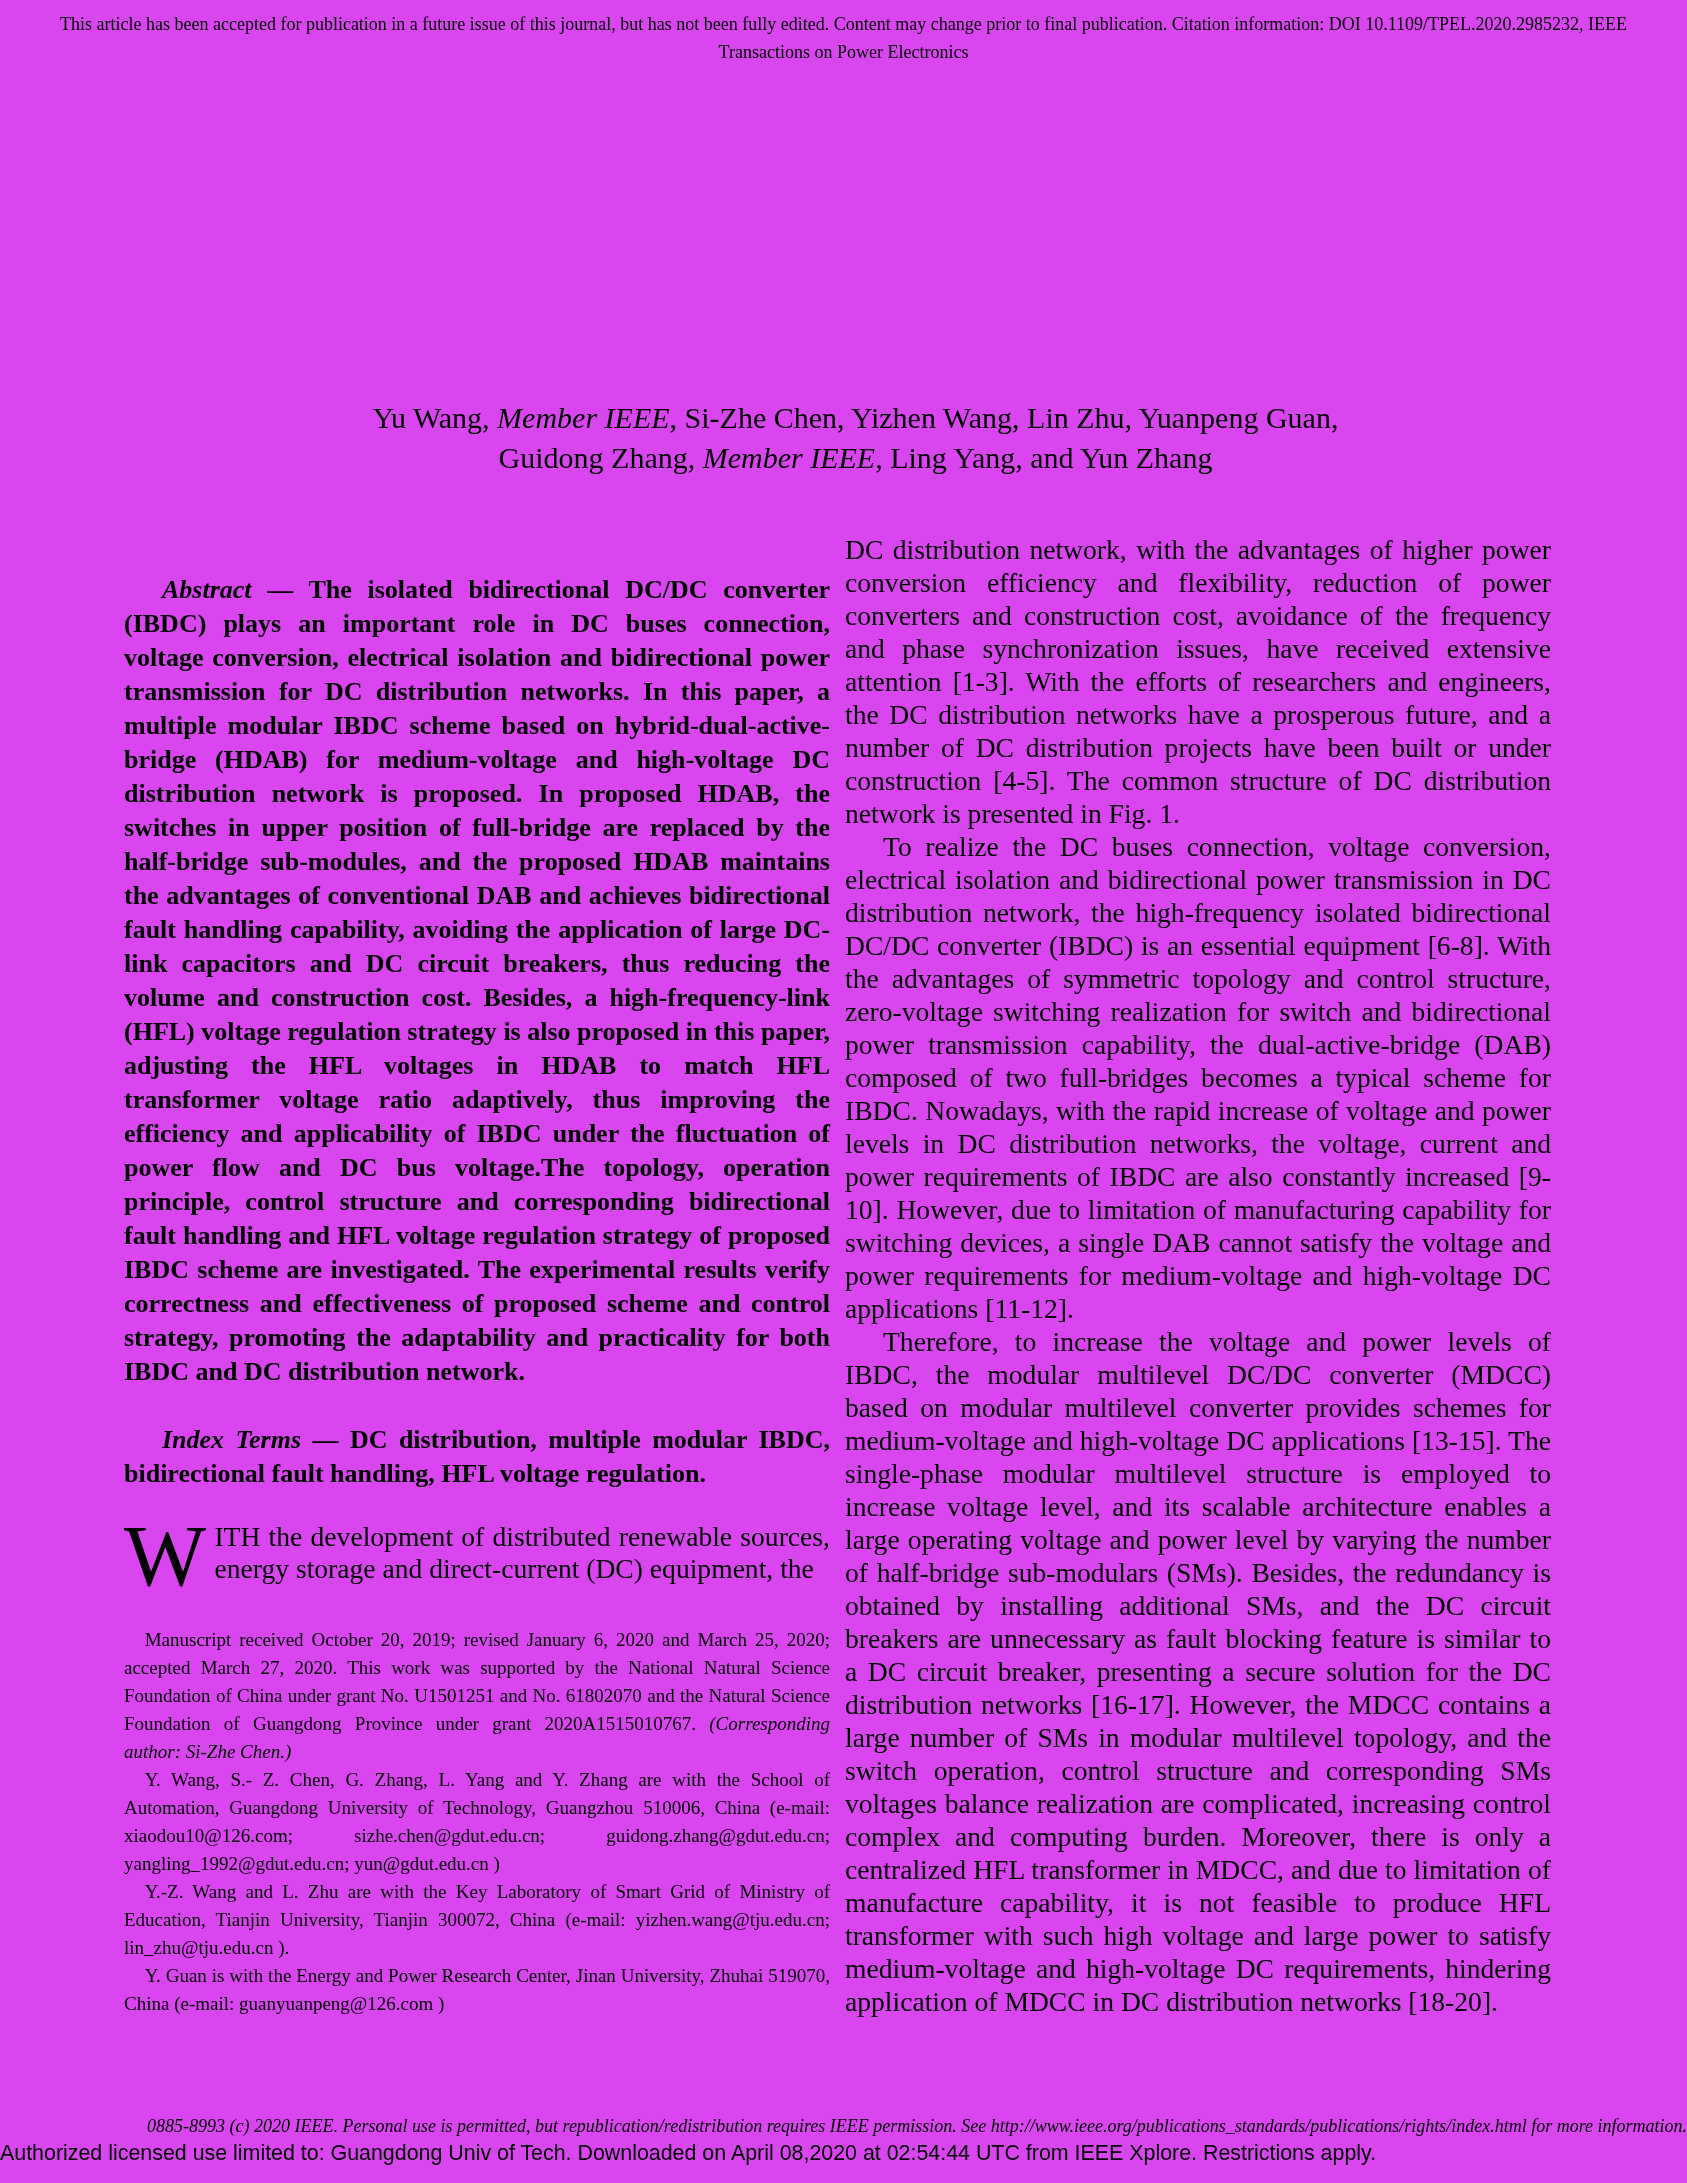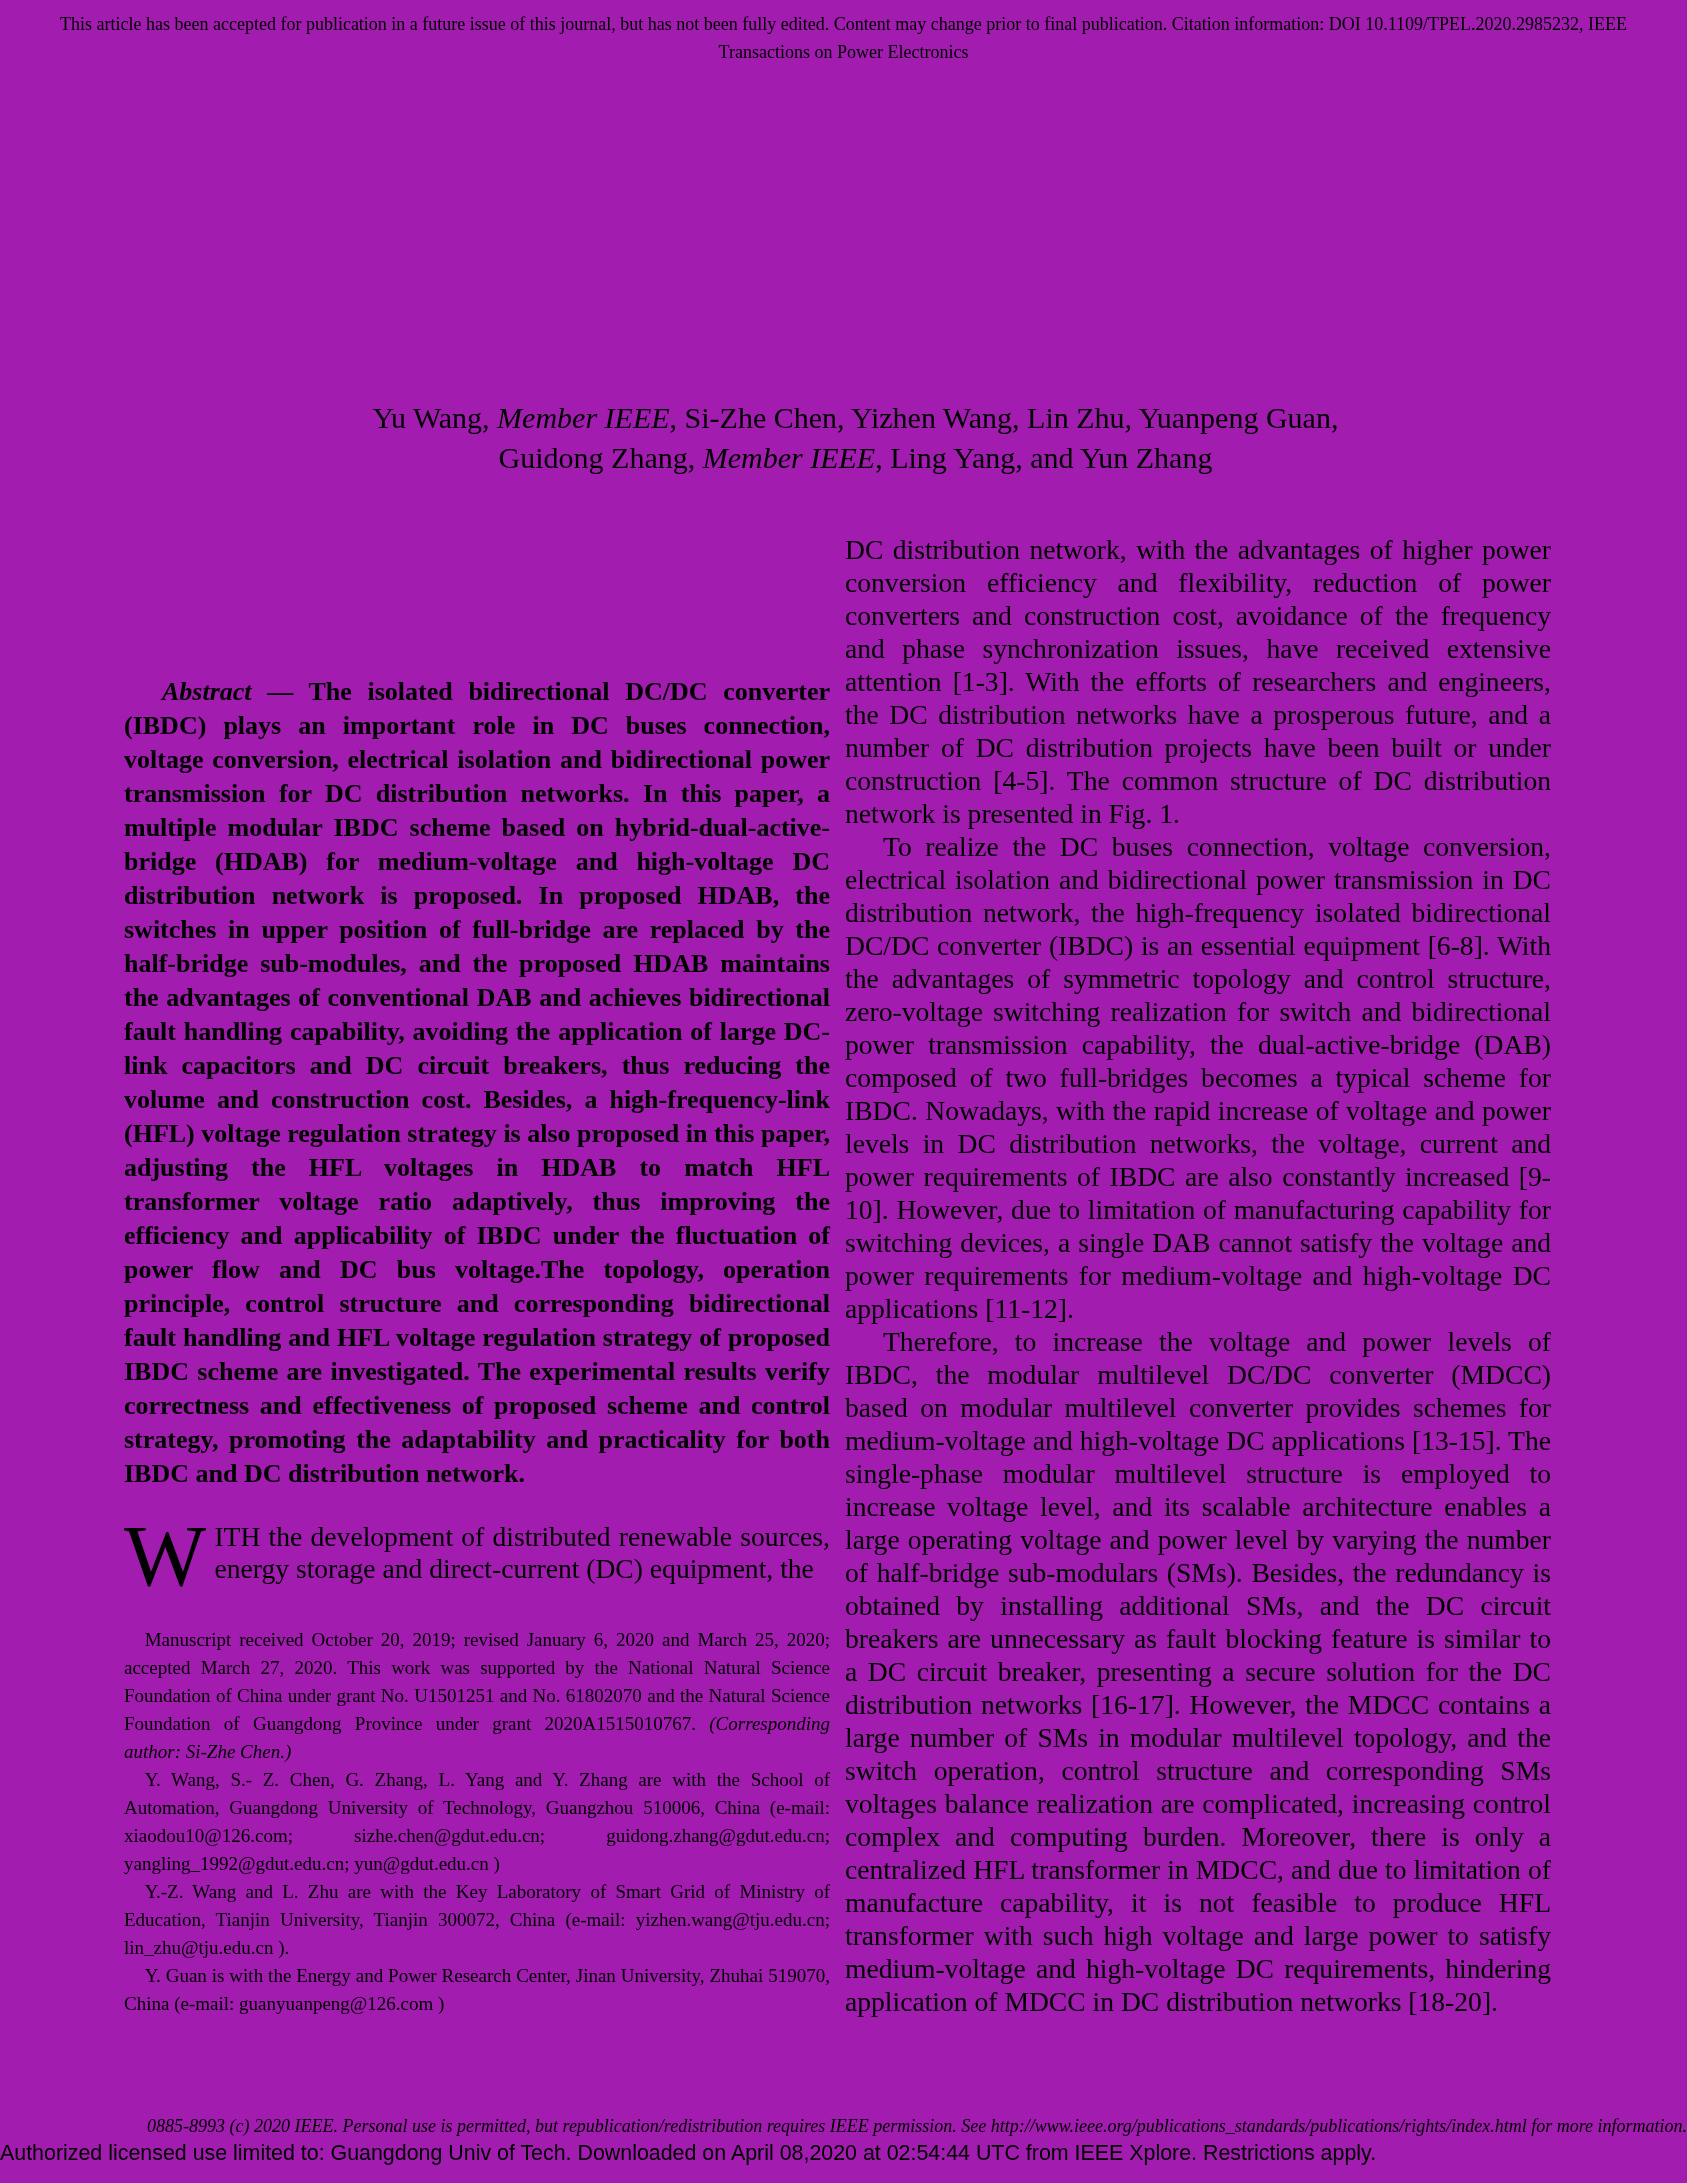--- a/index.html
+++ b/index.html
@@ -1,20 +1,20 @@
 <!DOCTYPE html>
 <html style="font-size:11px"><head>
 <meta charset="utf-8">
 <style>
   html,body{margin:0;padding:0;background:#9a9a9a;}
   .page{
     position:relative;
     width:1687px;height:2183px;
     margin:0 auto;
-    background:#a21caf;
+    background:#d946ef;
     color:#000000;
     font-family:"Liberation Serif", serif;
     overflow:hidden;
   }
   .it{font-style:italic;}
   
   .hdr{
     position:absolute;top:9.6px;left:0;width:100%;
     text-align:center;font-size:18px;line-height:28px;
   }
@@ -79,20 +79,21 @@
   <div class="authors">
     <div><span>Yu Wang, </span><span class="it">Member IEEE</span><span>,  Si-Zhe Chen,  Yizhen Wang,  Lin Zhu,  Yuanpeng Guan,</span></div>
     <div><span>Guidong Zhang, </span><span class="it">Member IEEE</span><span>,  Ling Yang,  and  Yun Zhang</span></div>
   </div>
 
   <div class="cols">
 
     <div class="col lcol">
       <p class="abstract"><span class="it">Abstract</span><span> — </span><span>The isolated bidirectional DC/DC converter (IBDC) plays an important role in DC buses connection, voltage conversion, electrical isolation and bidirectional power transmission for DC distribution networks. In this paper, a multiple modular IBDC scheme based on hybrid-dual-active-bridge (HDAB) for medium-voltage and high-voltage DC distribution network is proposed. In proposed HDAB, the switches in upper position of full-bridge are replaced by the half-bridge sub-modules, and the proposed HDAB maintains the advantages of conventional DAB and achieves bidirectional fault handling capability, avoiding the application of large DC-link capacitors and DC circuit breakers, thus reducing the volume and construction cost. Besides, a high-frequency-link (HFL) voltage regulation strategy is also proposed in this paper, adjusting the HFL voltages in HDAB to match HFL transformer voltage ratio adaptively, thus improving the efficiency and applicability of IBDC under the fluctuation of power flow and DC bus voltage.The topology, operation principle, control structure and corresponding bidirectional fault handling and HFL voltage regulation strategy of proposed IBDC scheme are investigated. The experimental results verify correctness and effectiveness of proposed scheme and control strategy, promoting the adaptability and practicality for both IBDC and DC distribution network.</span></p>
 
+      <p class="idx"><span class="it">Index Terms</span><span> — </span><span>DC distribution, multiple modular IBDC, bidirectional fault handling, HFL voltage regulation.</span></p>
 
 
       <p class="intro"><span class="dropcap">W</span><span>ITH the development of distributed renewable sources, energy storage and direct-current (DC) equipment, the</span></p>
 
       <div class="footnote">
           <p class="indent"><span>Manuscript received October 20, 2019; revised January 6, 2020 and March 25, 2020; accepted March 27, 2020. This work was supported by the National Natural Science Foundation of China under grant No. U1501251 and No. 61802070 and the Natural Science Foundation of Guangdong Province under grant 2020A1515010767. </span><span class="it">(Corresponding author: Si-Zhe Chen.)</span></p>
           <p class="indent"><span>Y. Wang, S.- Z. Chen, G. Zhang, L. Yang and Y. Zhang are with the School of Automation, Guangdong University of Technology, Guangzhou 510006, China (e-mail: xiaodou10@126.com; sizhe.chen@gdut.edu.cn; guidong.zhang@gdut.edu.cn; yangling_1992@gdut.edu.cn; yun@gdut.edu.cn )</span></p>
           <p class="indent"><span>Y.-Z. Wang and L. Zhu are with the Key Laboratory of Smart Grid of Ministry of Education, Tianjin University, Tianjin 300072, China (e-mail: yizhen.wang@tju.edu.cn; lin_zhu@tju.edu.cn ).</span></p>
           <p class="indent"><span>Y. Guan  is with the Energy and Power Research Center, Jinan University, Zhuhai 519070, China (e-mail: guanyuanpeng@126.com )</span></p>
         </div>

